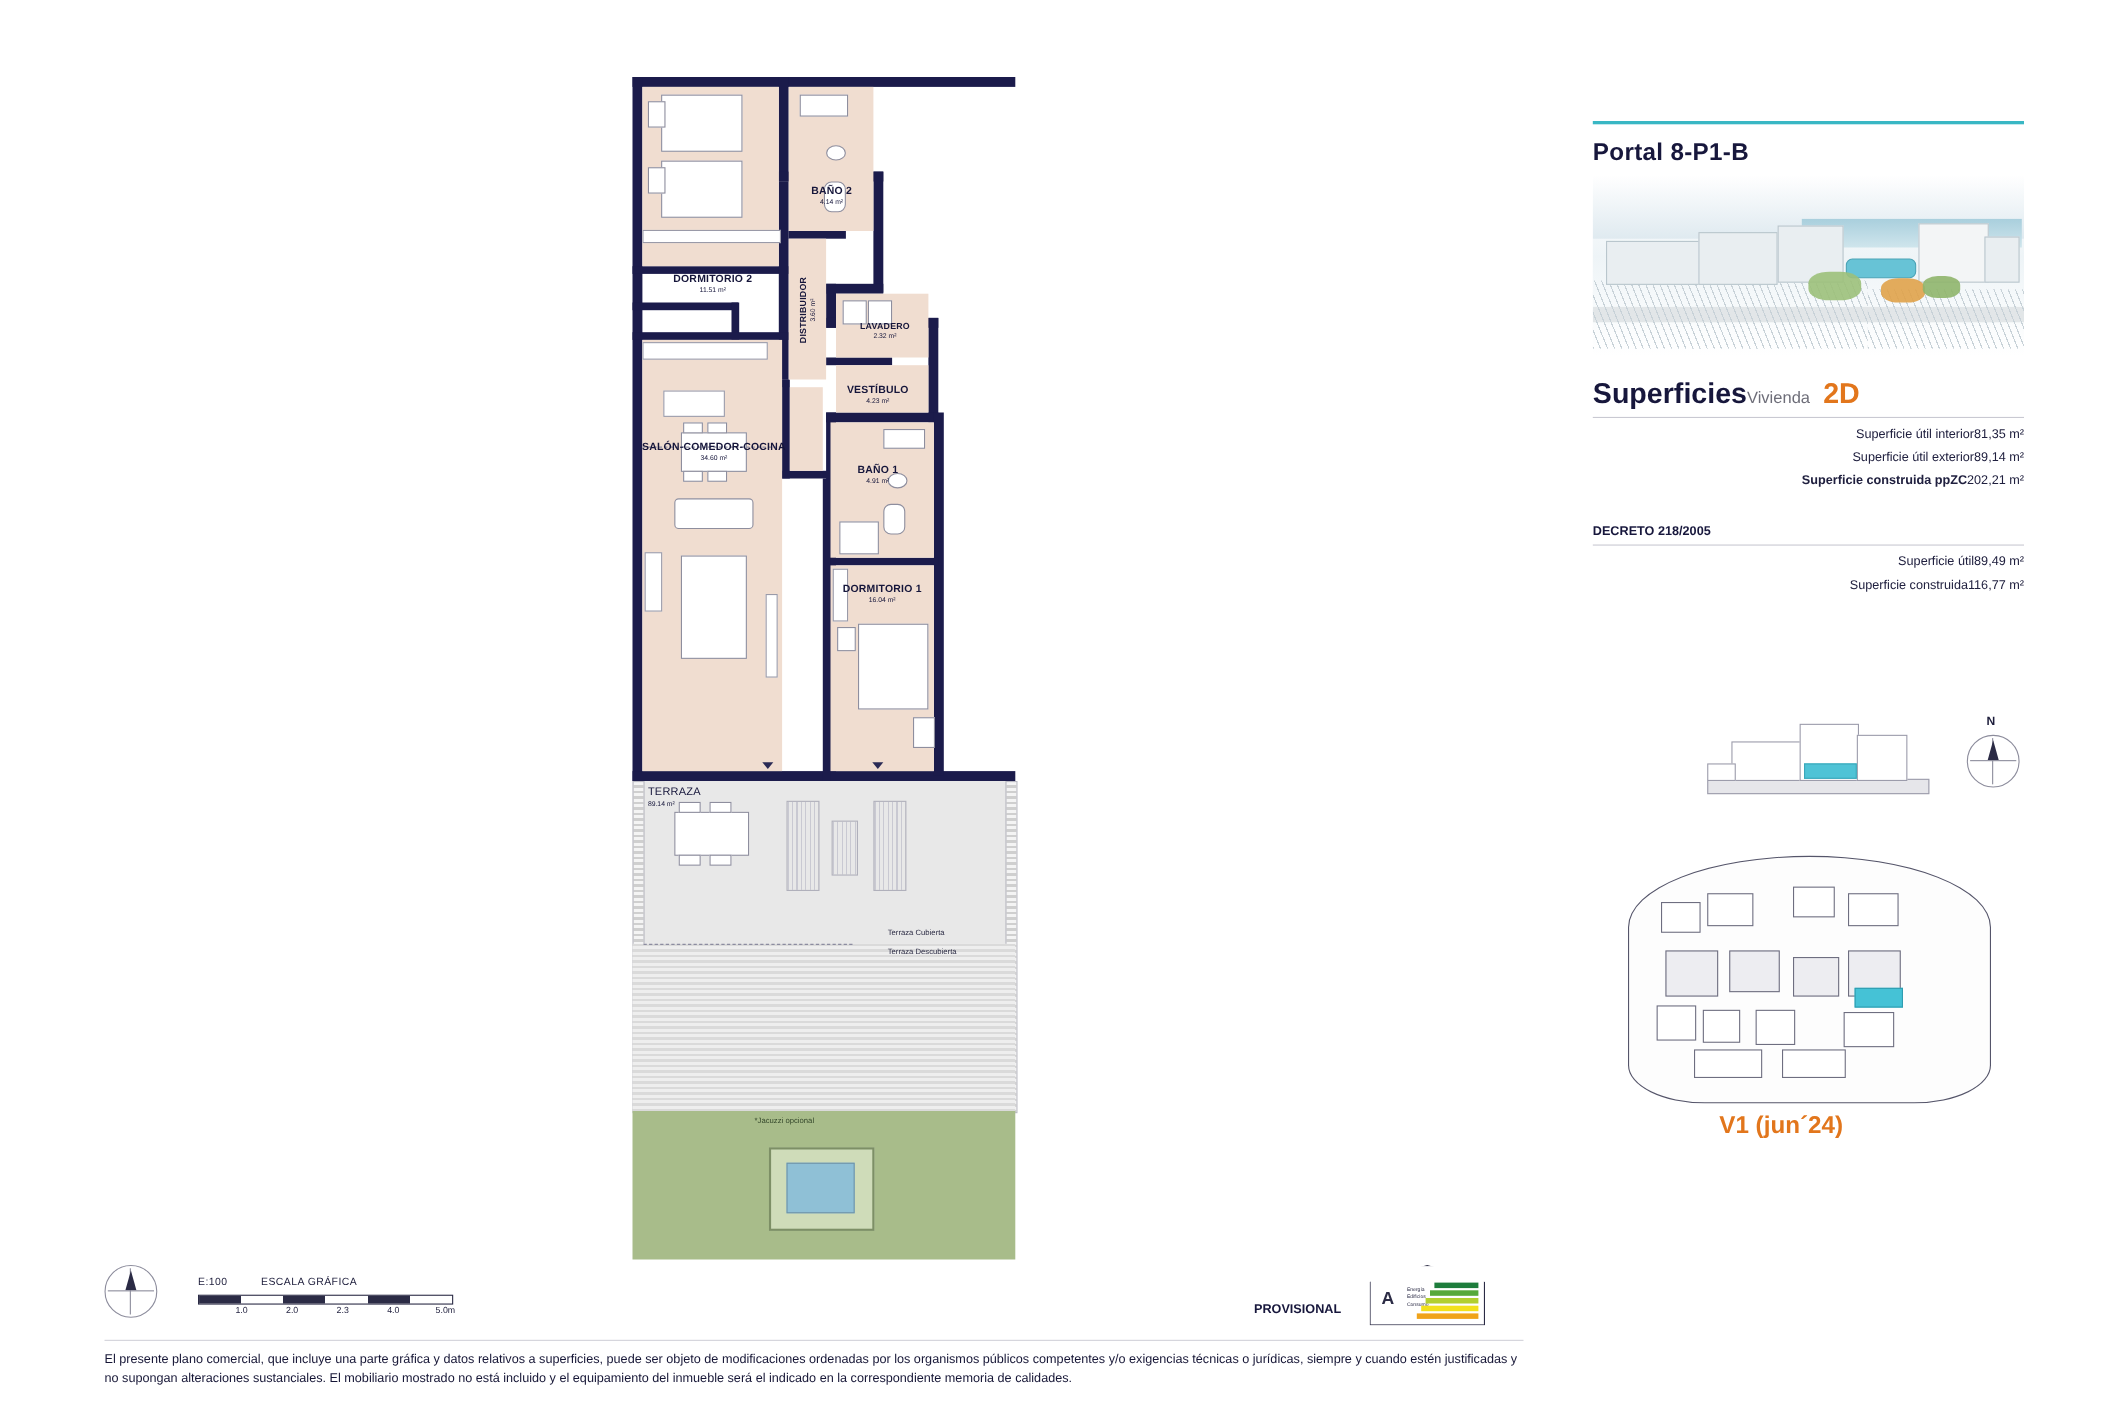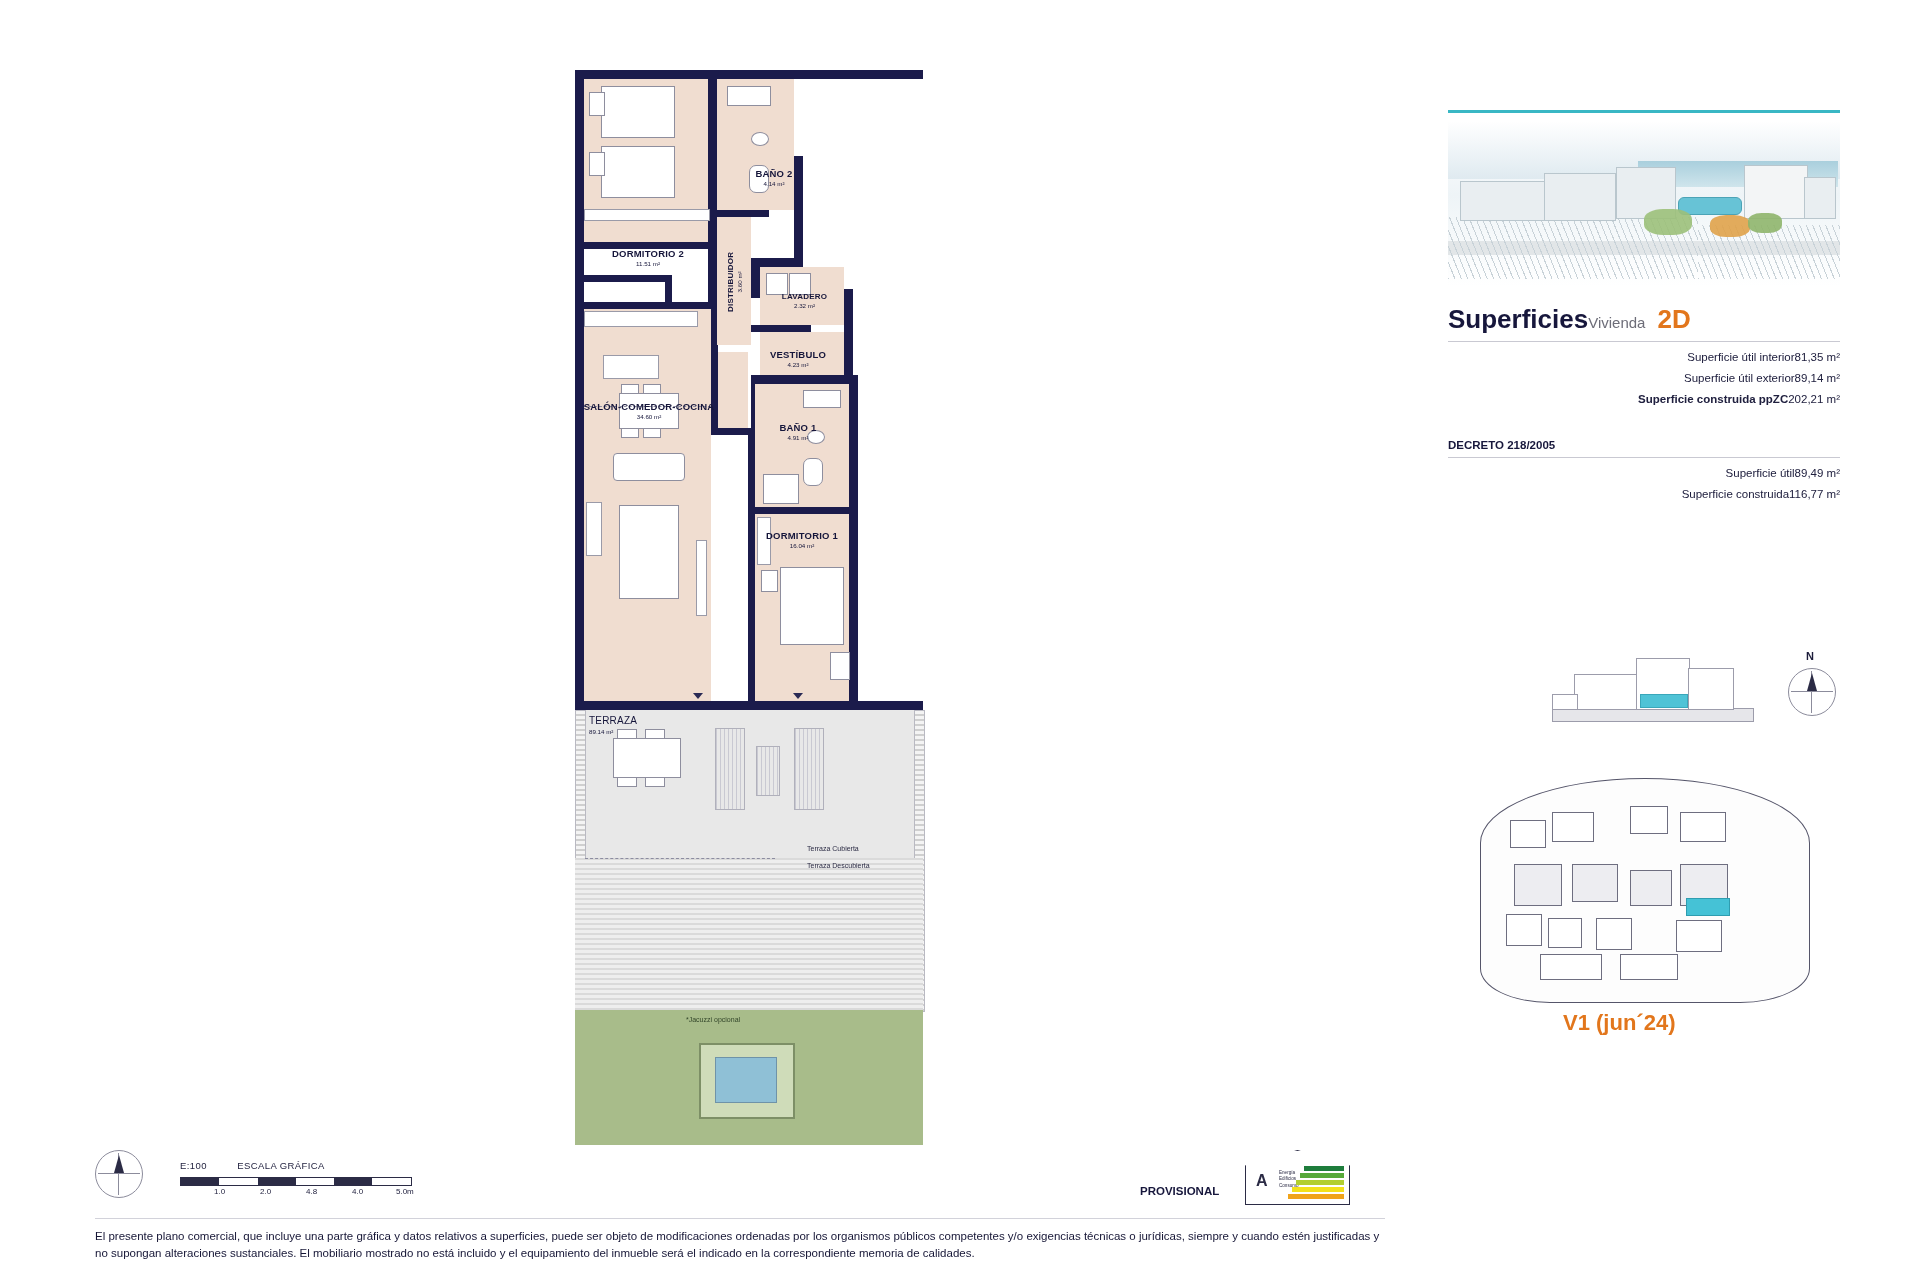--- a/index.html
+++ b/index.html
@@ -194,21 +194,21 @@
     <div class="furn thin" style="left:182px;top:447px;width:12px;height:46px;"></div>
 
     <div class="tri" style="left:118px;top:623px;"></div>
     <div class="tri" style="left:218px;top:623px;"></div>
     <div class="dash" style="left:9px;top:336px;width:127px;"></div>
 
     <div class="lbl" style="left:18px;top:178px;width:110px;">
       <span>DORMITORIO 2</span>
       <span class="m">11.51 m²</span>
     </div>
-    <div class="lbl" style="left:160px;top:98px;width:78px;">
+    <div class="lbl" style="left:142px;top:98px;width:78px;">
       <span>BAÑO 2</span>
       <span class="m">4.14 m²</span>
     </div>
     <div class="lbl vert small" style="left:113px;top:203px;width:94px;">
       <span>DISTRIBUIDOR</span>
       <span class="m">3.60 m²</span>
     </div>
     <div class="lbl small" style="left:185px;top:222px;width:89px;">
       <span>LAVADERO</span>
       <span class="m">2.32 m²</span>
@@ -256,20 +256,21 @@
 
     <div id="garden">
       <div class="tterm" style="left:111px;top:6px;color:#33462a;">*Jacuzzi opcional</div>
       <div class="jac-out" style="left:124px;top:33px;width:92px;height:72px;"></div>
       <div class="jac-in" style="left:140px;top:47px;width:60px;height:44px;"></div>
     </div>
   </div>
 
   <div id="panel">
     <div class="tealrule"></div>
+    <div class="portal">Portal 8-P1-B</div>
 
     <div id="render">
       <div class="sky"></div>
       <div class="sea"></div>
       <div class="road" style="left:0;top:120px;width:392px;height:14px;"></div>
       <div class="terr" style="left:0;top:96px;width:250px;height:62px;"></div>
       <div class="terr" style="left:250px;top:104px;width:142px;height:54px;"></div>
       <div class="bldg" style="left:12px;top:60px;width:84px;height:38px;"></div>
       <div class="bldg" style="left:96px;top:52px;width:70px;height:46px;"></div>
       <div class="bldg" style="left:168px;top:46px;width:58px;height:50px;"></div>
@@ -352,21 +353,21 @@
         <div class="nd"></div>
       </div>
   </div>
 
   <div id="scalebox">
     <span class="escala-t">E:100</span>
     <span class="escala-t" style="margin-left:26px;">ESCALA GRÁFICA</span>
     <div class="sbar"></div>
     <div class="stk" style="left:34px;">1.0</div>
     <div class="stk" style="left:80px;">2.0</div>
-    <div class="stk" style="left:126px;">4.8</div>
+    <div class="stk" style="left:126px;">2.3</div>
     <div class="stk" style="left:172px;">4.0</div>
     <div class="stk" style="left:216px;">5.0m</div>
   </div>
 
   <div class="prov">PROVISIONAL</div>
 
   <div id="energy">
     <div class="house"></div>
     <div class="aa">A</div>
     <div class="small">Energía<br>Edificios<br>Consumo</div>

